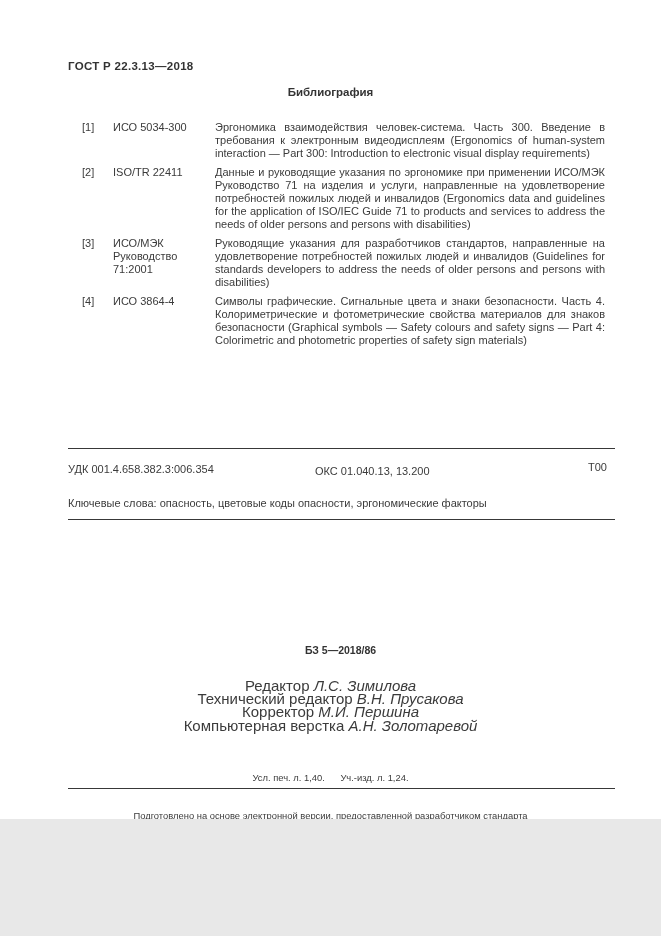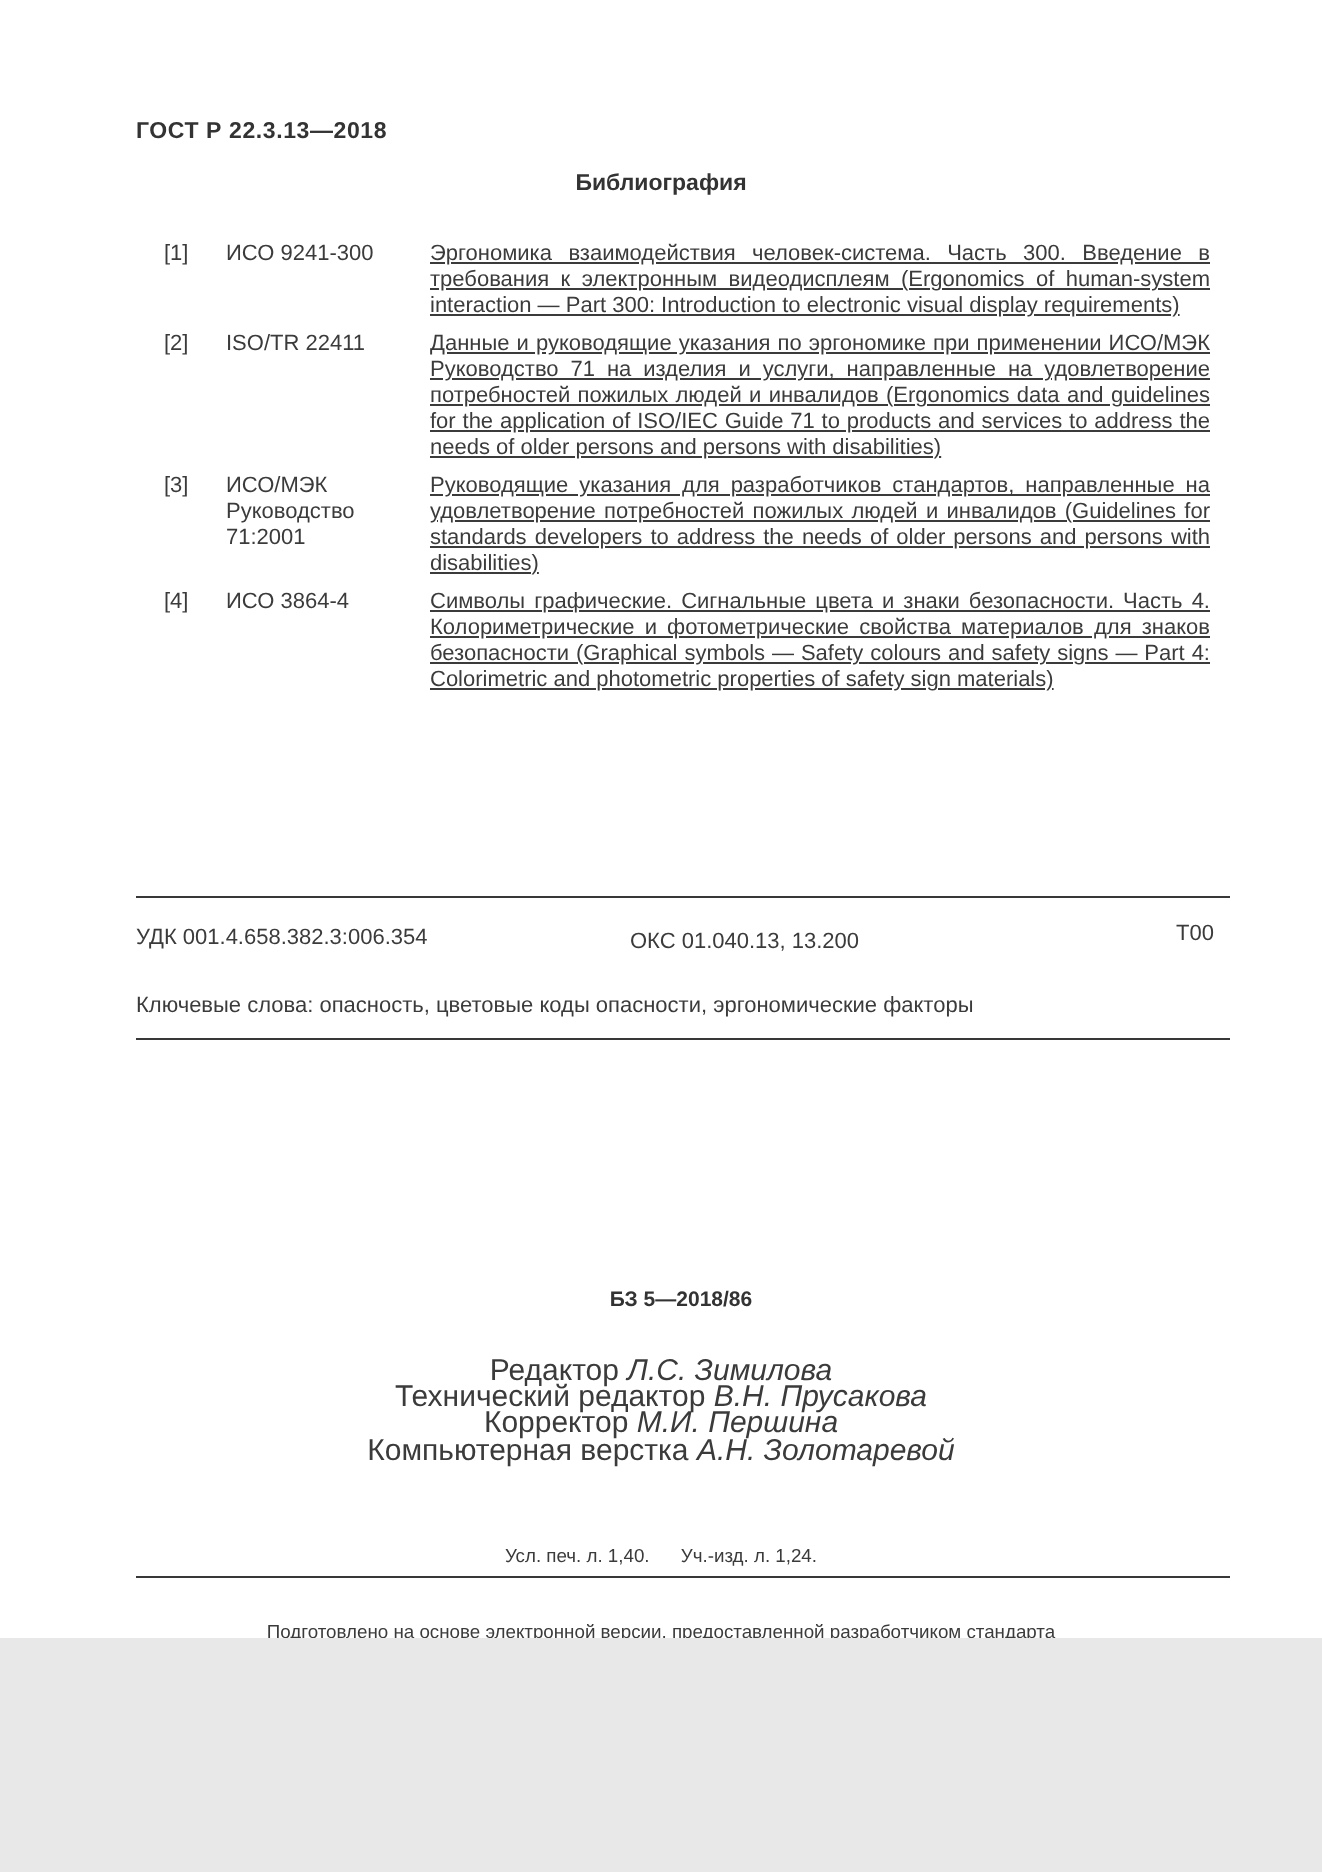--- a/index.html
+++ b/index.html
@@ -36,21 +36,21 @@
     font-size: 11px;
     line-height: 13px;
   }
   .bib-row {
     display: grid;
     grid-template-columns: 31px 102px 1fr;
     margin-bottom: 6px;
   }
   .bib-ref { padding-right: 4px; }
   .bib-code { padding-right: 8px; }
-  .bib-text { text-align: justify; text-decoration: underline; }
+  .bib-text { text-align: justify; }
   .rule {
     position: absolute;
     left: 68px;
     width: 547px;
     height: 1.4px;
     background: #383838;
   }
   .rule-1 { top: 448px; }
   .rule-2 { top: 519px; }
   .rule-3 { top: 788px; }
@@ -110,21 +110,21 @@
 
 <div class="page">
 
   <div class="doc-header">ГОСТ Р  22.3.13—2018</div>
 
   <div class="section-title">Библиография</div>
 
   <div class="bib">
     <div class="bib-row">
       <div class="bib-ref">[1]</div>
-      <div class="bib-code">ИСО 9241-300</div>
+      <div class="bib-code">ИСО 5034-300</div>
       <div class="bib-text">Эргономика взаимодействия человек-система. Часть 300. Введение в требования к электронным видеодисплеям (Ergonomics of human-system interaction — Part 300: Introduction to electronic visual display requirements)</div>
     </div>
     <div class="bib-row">
       <div class="bib-ref">[2]</div>
       <div class="bib-code">ISO/TR 22411</div>
       <div class="bib-text">Данные и руководящие указания по эргономике при применении ИСО/МЭК Руководство 71 на изделия и услуги, направленные на удовлетворение потребностей пожилых людей и инвалидов (Ergonomics data and guidelines for the application of ISO/IEC Guide 71 to products and services to address the needs of older persons and persons with disabilities)</div>
     </div>
     <div class="bib-row">
       <div class="bib-ref">[3]</div>
       <div class="bib-code">ИСО/МЭК Руководство 71:2001</div>

